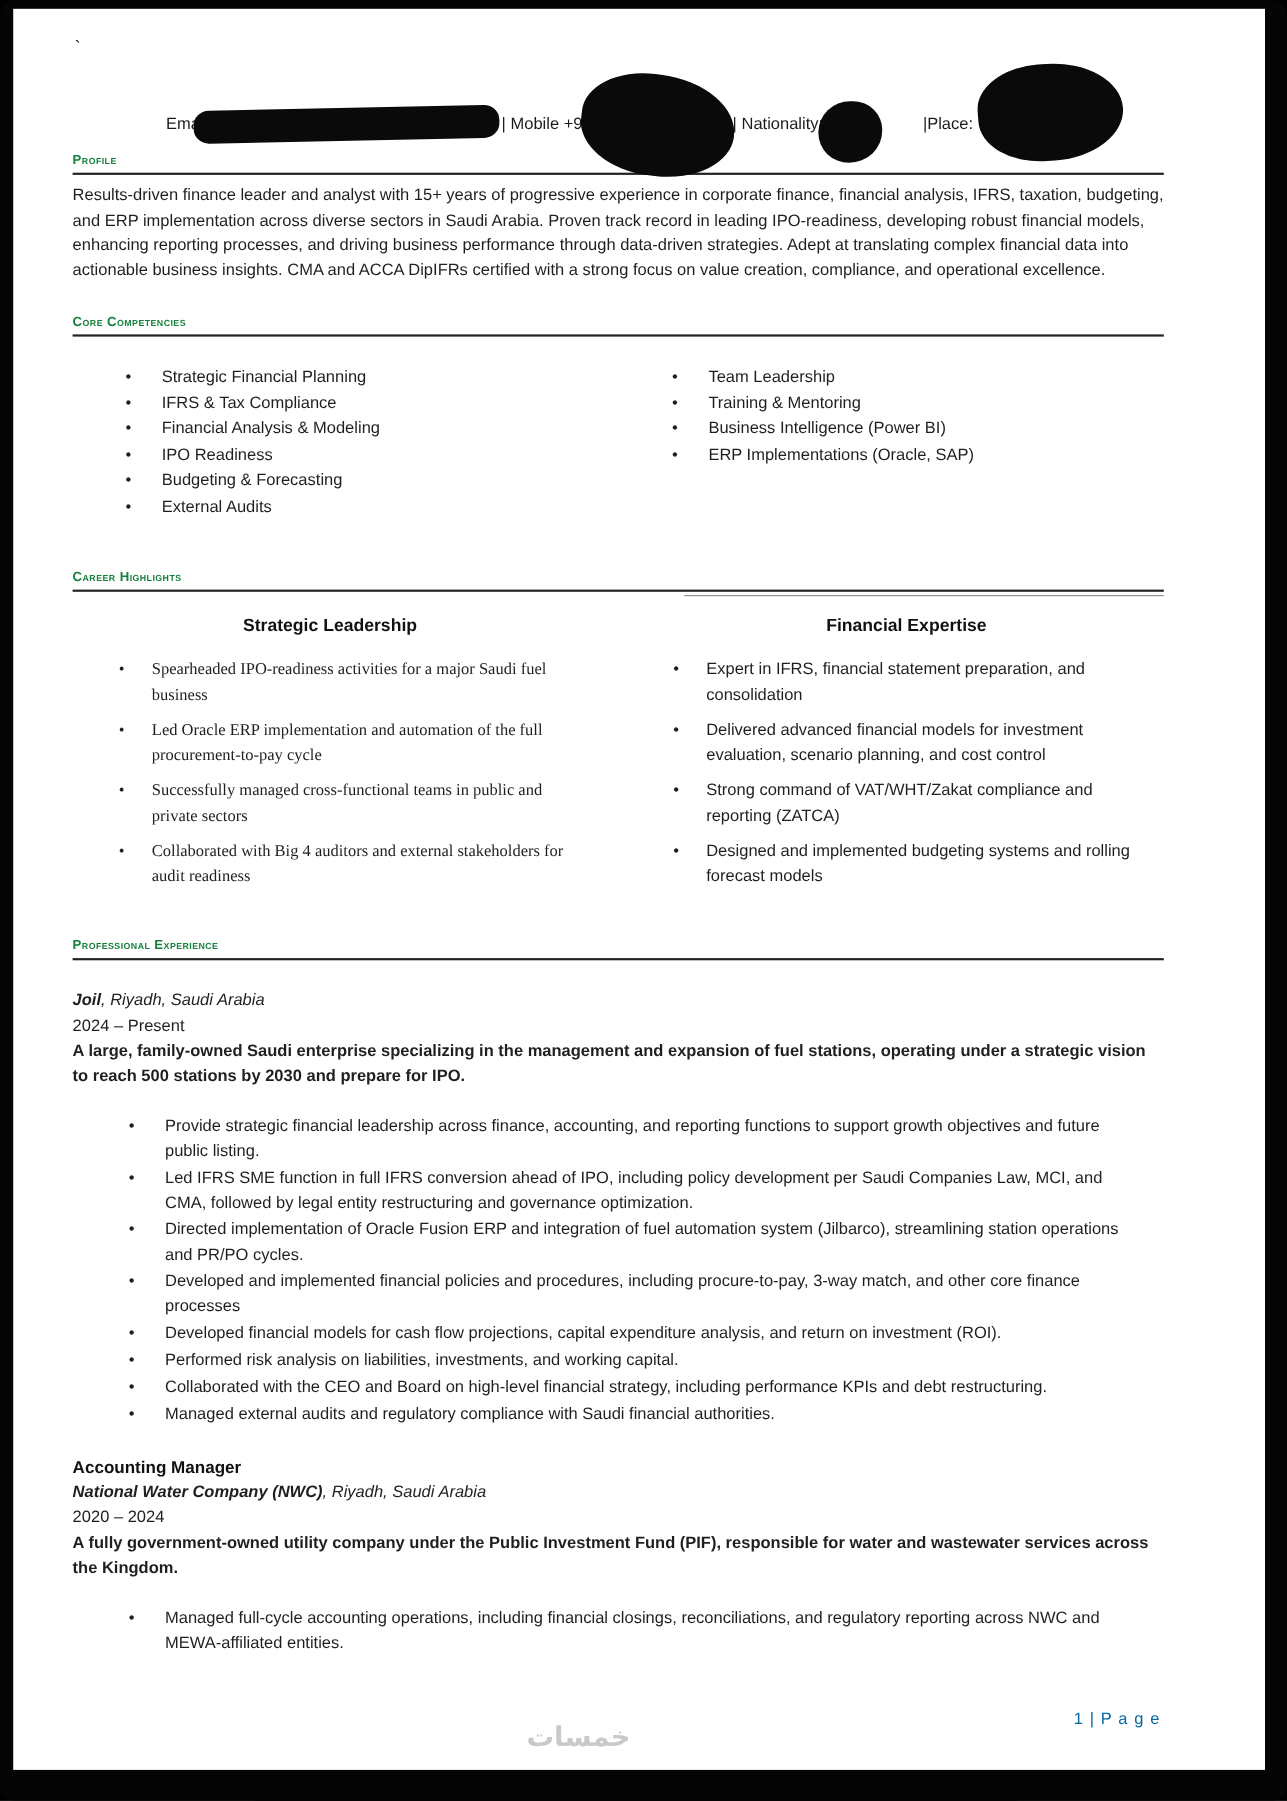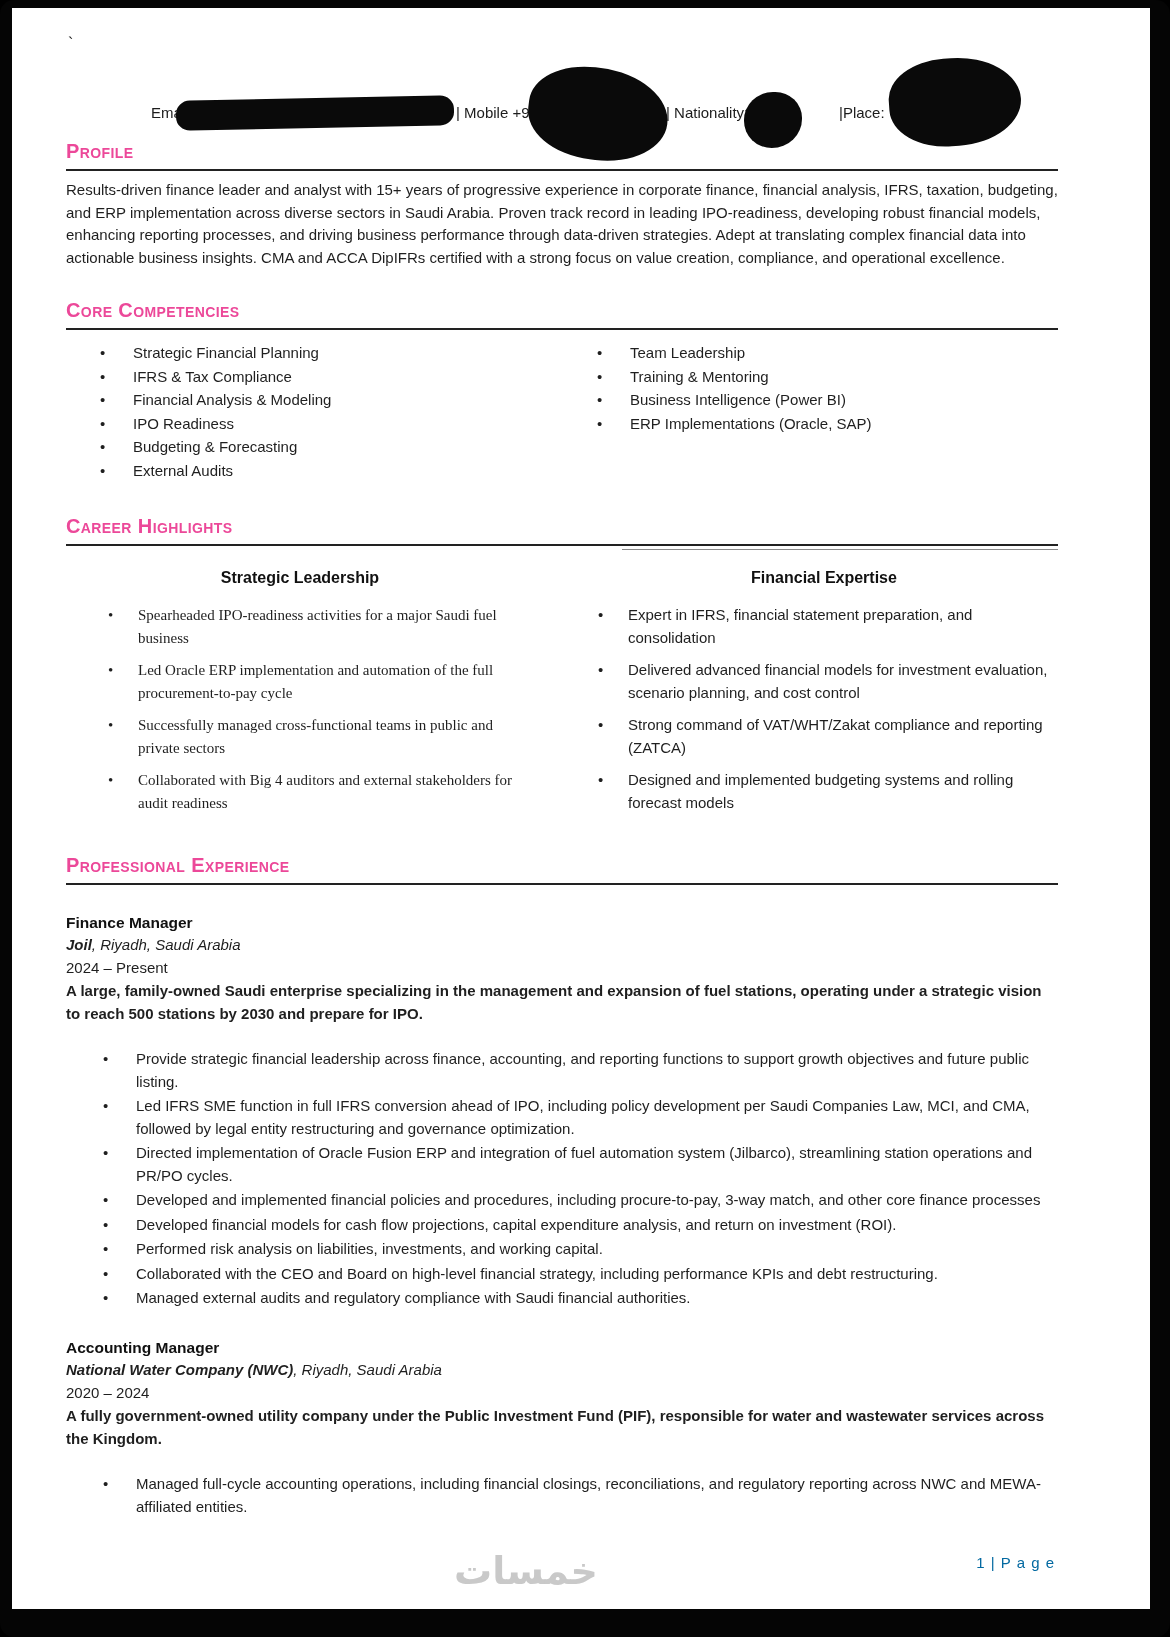--- a/index.html
+++ b/index.html
@@ -31,33 +31,33 @@
   .c-nat   { left:600px; }
   .c-place { left:773px; }
   .blob { position:absolute; background:#0a0a0a; z-index:6; }
   .blob-email { left:110px; top:64px; width:278px; height:30px; border-radius:14px / 45%; transform:rotate(-1.2deg); }
   .blob-mobile { left:462px; top:34px; width:140px; height:92px; border-radius:46% 54% 50% 50%; transform:rotate(7deg); }
   .blob-nat { left:678px; top:58px; width:58px; height:56px; border-radius:50% 46% 52% 48%; }
   .blob-place { left:823px; top:24px; width:132px; height:88px; border-radius:46% 54% 52% 48%; transform:rotate(-4deg); }
 
   
   .sec-heading {
-    font-size:20px; font-weight:700; font-variant:small-caps; letter-spacing:.4px;
-    color:#ec4899; border-bottom:2px solid #222; padding-bottom:3px; margin:0;
+    font-size:12px; font-weight:700; font-variant:small-caps; letter-spacing:.4px;
+    color:#15803d; border-bottom:2px solid #222; padding-bottom:3px; margin:0;
   }
   .sec-profile .sec-heading { margin-top:6px; }
   .sec { margin-top:26px; }
   .sec-profile { margin-top:0; }
   .half-rule { border-top:1px solid #8a8a8a; margin:3px 0 0 56%; height:0; }
 
   .profile-body { margin:8px 0 0; text-align:left; }
 
   
   .core-grid { display:grid; grid-template-columns:497px 1fr; margin-top:10px; }
-  ul.plain { list-style:none; margin:2px; padding:0; }
+  ul.plain { list-style:none; margin:16px; padding:0; }
   .core-grid li { position:relative; padding-left:65px; margin-bottom:1px; }
   .core-grid li::before { content:"\2022"; position:absolute; left:32px; top:0; }
 
   
   .career-grid { display:grid; grid-template-columns:1fr 1fr; gap:56px; margin-top:16px; }
   .col-title { text-align:center; font-weight:700; font-size:16px; margin-bottom:14px; color:#111; }
   .career-grid li { position:relative; padding-left:36px; margin-bottom:10px; }
   .career-grid li::before { content:"\2022"; position:absolute; left:6px; top:0; }
   .career-left ul { margin-left:36px;font-family:Liberation Serif, serif; }
 
@@ -67,21 +67,21 @@
   .job-company { font-style:italic; }
   .job-company .co { font-weight:700; }
   .job-summary { margin:1px 0 0;font-weight:bold; }
   .job ul.plain { margin-top:23px; }
   .job li { position:relative; padding-left:68px; margin-bottom:2px; }
   .job li::before { content:"\2022"; position:absolute; left:35px; top:0; }
 
   
   .watermark {
     position:absolute; left:0; right:110px; bottom:16px; text-align:center;
-    font-family:"DejaVu Sans", sans-serif; font-size:38px; font-weight:700;
+    font-family:"DejaVu Sans", sans-serif; font-size:25px; font-weight:700;
     color:#c9c9c9; z-index:2;
   }
   .page-num { position:absolute; right:95px; bottom:38px; font-size:15px; color:#0369a1; letter-spacing:1px;text-align:right; }
 </style>
 </head>
 <body>
 
 <div class="frame">
   <div class="page">
     <div class="content">
@@ -147,21 +147,20 @@
               <li>Designed and implemented budgeting systems and rolling forecast models</li>
             </ul>
           </div>
         </div>
       </section>
 
       <section class="sec">
         <h2 class="sec-heading">Professional Experience</h2>
 
         <div class="job">
-          <div class="job-title">Finance Manager</div>
           <div class="job-company">
             <span class="co">Joil</span><span>, Riyadh, Saudi Arabia</span>
           </div>
           <div class="job-dates">2024 – Present</div>
           <p class="job-summary">A large, family-owned Saudi enterprise specializing in the management and expansion of fuel stations, operating under a strategic vision to reach 500 stations by 2030 and prepare for IPO.</p>
           <ul class="plain">
             <li>Provide strategic financial leadership across finance, accounting, and reporting functions to support growth objectives and future public listing.</li>
             <li>Led IFRS SME function in full IFRS conversion ahead of IPO, including policy development per Saudi Companies Law, MCI, and CMA, followed by legal entity restructuring and governance optimization.</li>
             <li>Directed implementation of Oracle Fusion ERP and integration of fuel automation system (Jilbarco), streamlining station operations and PR/PO cycles.</li>
             <li>Developed and implemented financial policies and procedures, including procure-to-pay, 3-way match, and other core finance processes</li>

